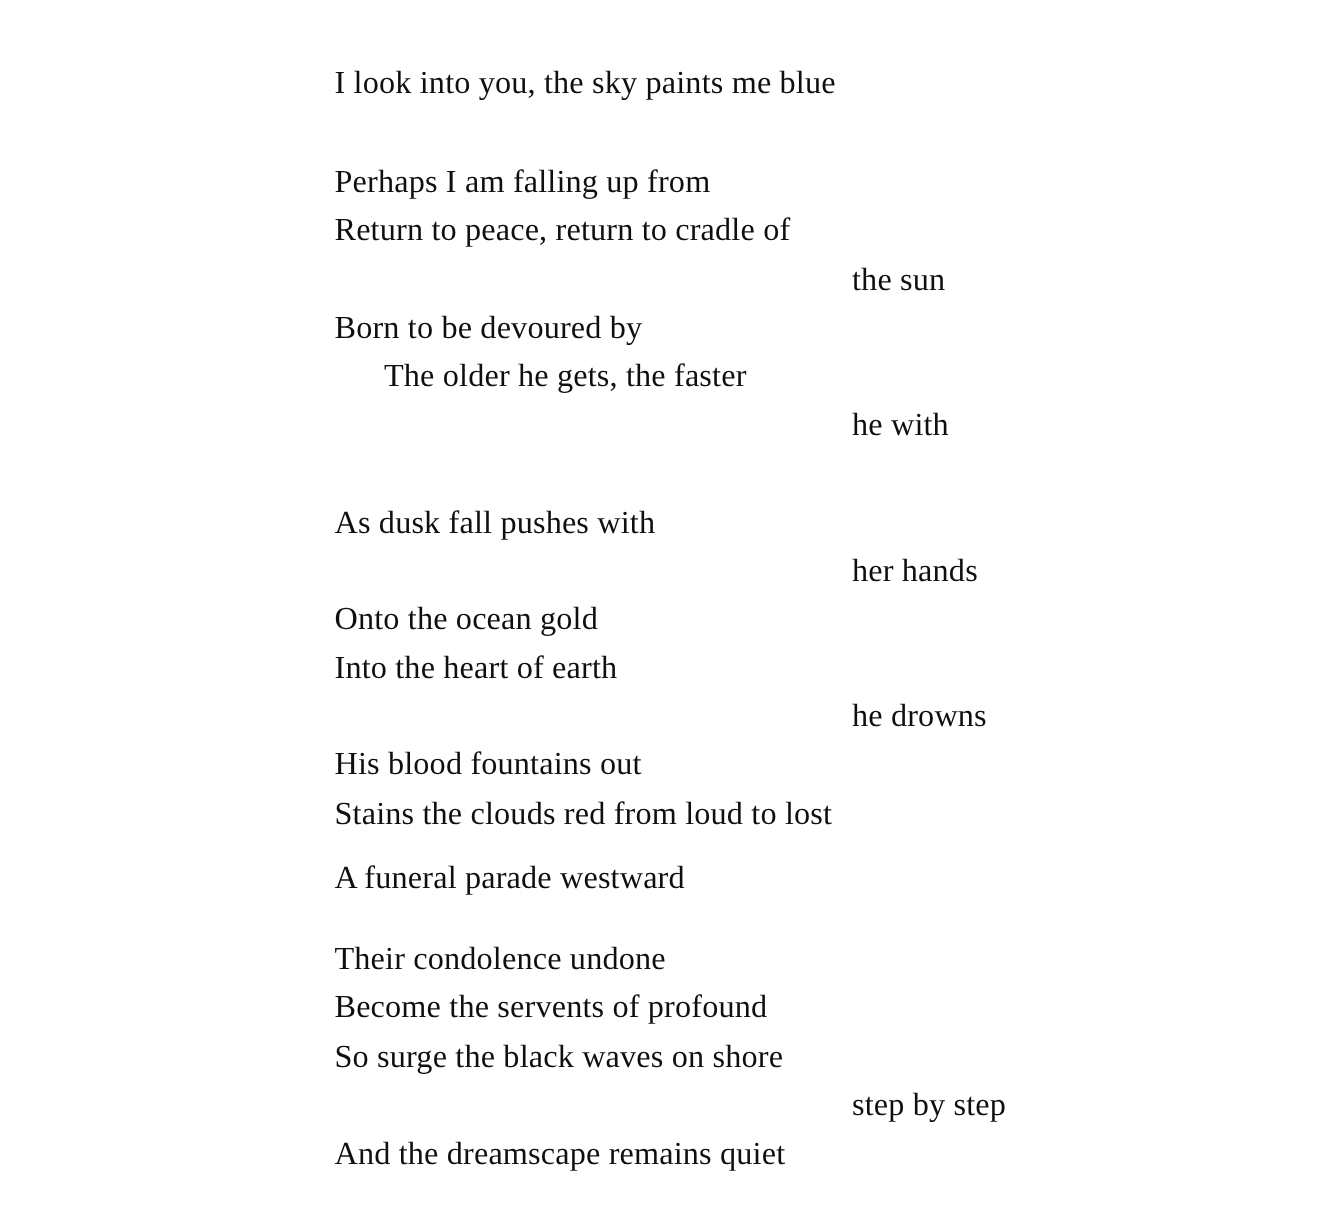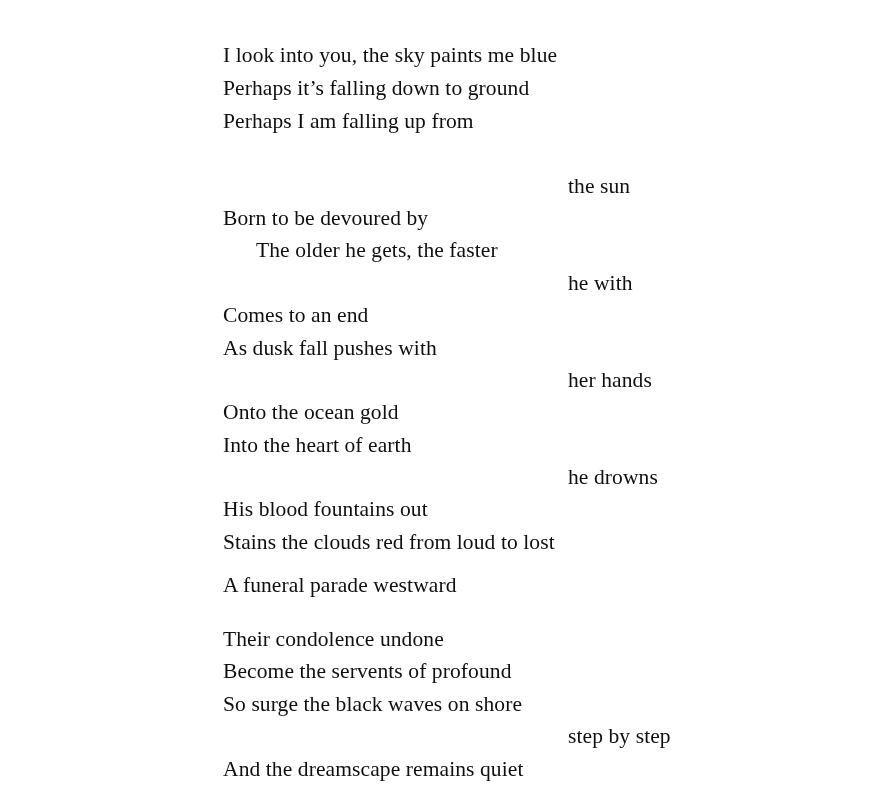--- a/index.html
+++ b/index.html
@@ -31,27 +31,26 @@
   }
   .indent-right {
     left: 568px;
   }
 </style>
 </head>
 <body style="background: rgb(255, 255, 255); color: rgb(15, 15, 15);">
 
 <div id="poem">
     <div class="line indent-left" style="top: 45px;">I look into you, the sky paints me blue</div>
-    <div class="line indent-left" style="top: 78px;">Perhaps it’s falling down to ground</div>
     <div class="line indent-left" style="top: 111px;">Perhaps I am falling up from</div>
+    <div class="line indent-left" style="top: 143px;">Return to peace, return to cradle of</div>
     <div class="line indent-right" style="top: 176px;">the sun</div>
     <div class="line indent-left" style="top: 208px;">Born to be devoured by</div>
     <div class="line indent-left" style="top: 240px; margin-left: 33px;">The older he gets, the faster</div>
     <div class="line indent-right" style="top: 273px;">he with</div>
-    <div class="line indent-left" style="top: 305px;">Comes to an end</div>
     <div class="line indent-left" style="top: 338px;">As dusk fall pushes with</div>
     <div class="line indent-right" style="top: 370px;">her hands</div>
     <div class="line indent-left" style="top: 402px;">Onto the ocean gold</div>
     <div class="line indent-left" style="top: 435px;">Into the heart of earth</div>
     <div class="line indent-right" style="top: 467px;">he drowns</div>
     <div class="line indent-left" style="top: 499px;">His blood fountains out</div>
     <div class="line indent-left" style="top: 532px;">Stains the clouds red from loud to lost</div>
     <div class="line indent-left" style="top: 575px;">A funeral parade westward</div>
     <div class="line indent-left" style="top: 629px;">Their condolence undone</div>
     <div class="line indent-left" style="top: 661px;">Become the servents of profound</div>

